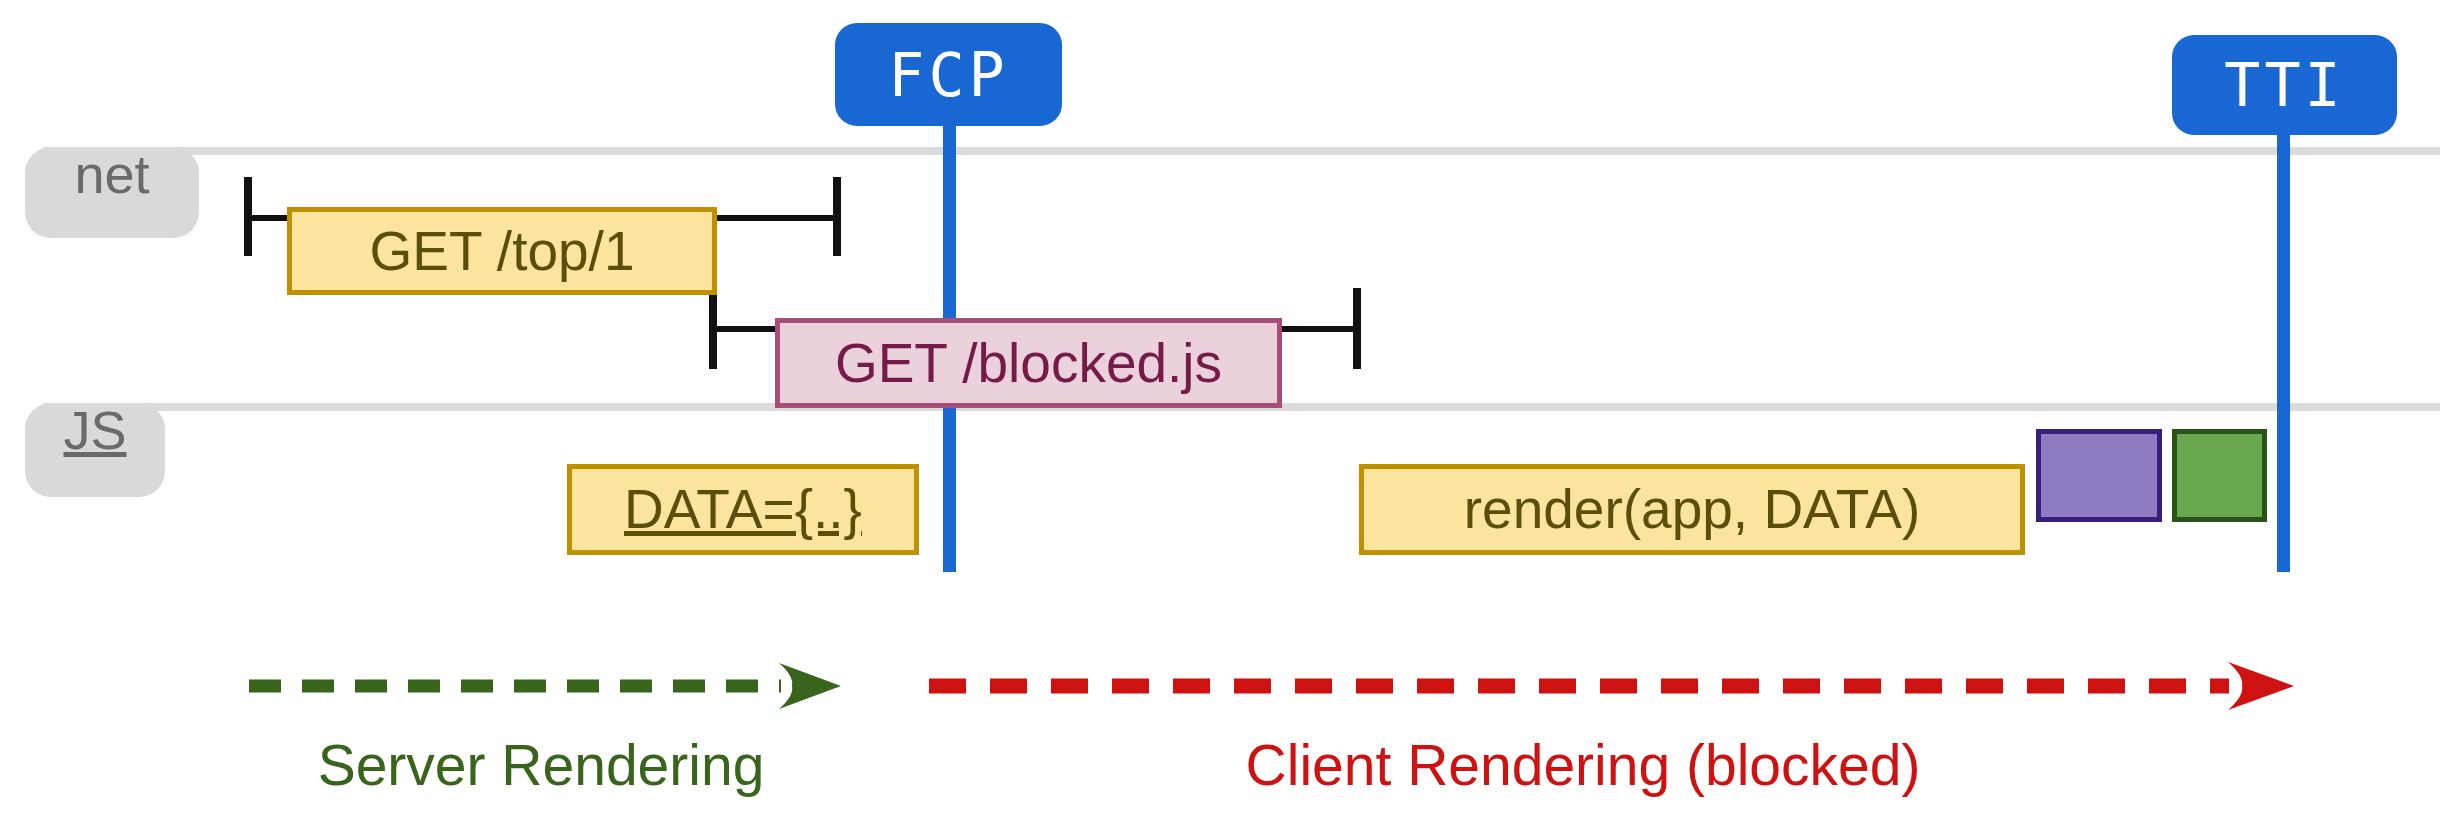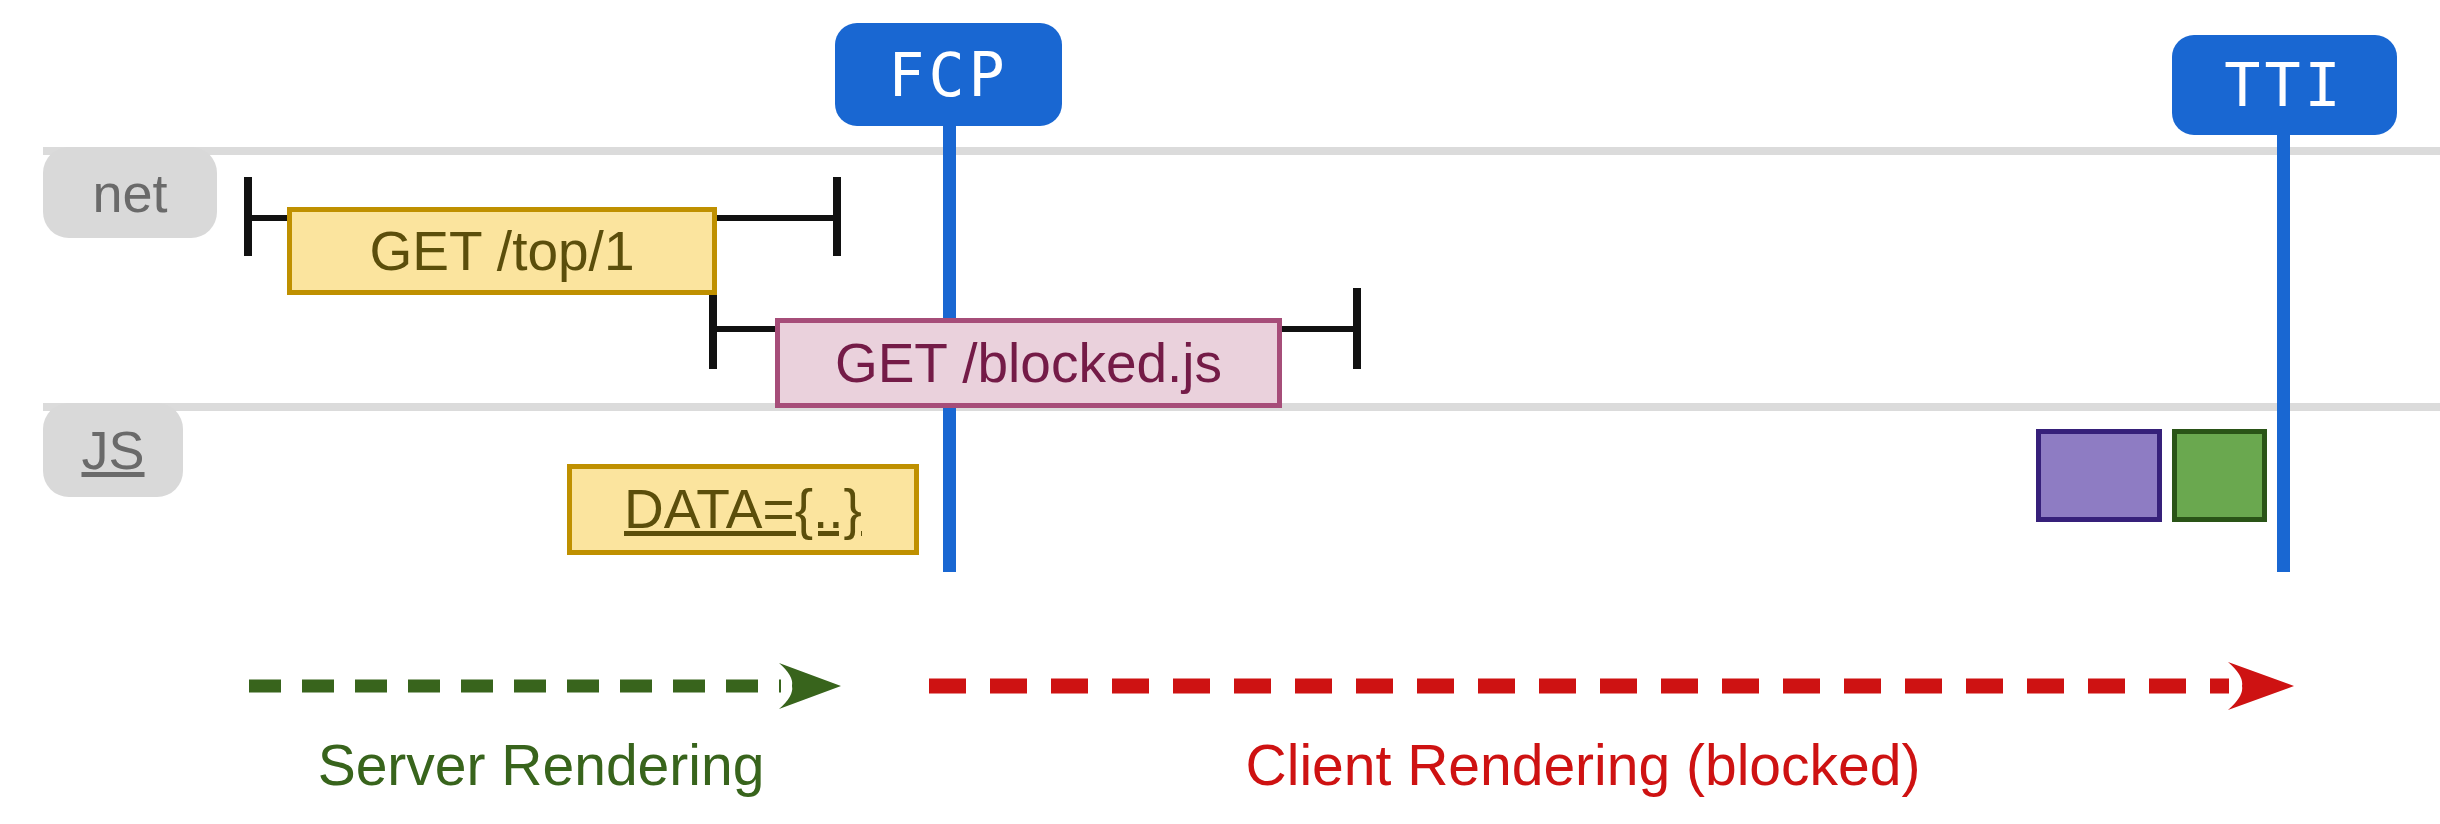--- a/index.html
+++ b/index.html
@@ -11,26 +11,26 @@
     font-family:"Liberation Sans", sans-serif;
   }
   
   .lane-line{
     position:absolute;left:43px;width:2397px;height:8px;
     background:var(--laneLine);z-index:0;
   }
   #lane-line-net{top:147px;}
   #lane-line-js{top:403px;}
   .lane-label{
-    position:absolute;left:43px;
+    position:absolute;left:25px;
     background:var(--laneLabelBg);
     border-radius:26px;
     color:var(--laneLabelText);
     font-size:54px;line-height:1;
-    display:flex;align-items:center;justify-content:center;
+    display:flex;justify-content:center;
     z-index:1;
   }
   #lane-label-net{top:147px;width:174px;height:91px;}
   #lane-label-js{top:403px;width:140px;height:94px;text-decoration:underline;}
   
   .stem{
     position:absolute;width:13px;top:120px;height:452px;
     background:var(--markerBlue);z-index:2;
   }
   #fcp-stem{left:943px;}
@@ -117,20 +117,23 @@
   <div class="task yellow" id="task-get-top">
     <span>GET /top/1</span>
   </div>
   <div class="task pink" id="task-get-bundle">
     <span>GET /blocked.js</span>
   </div>
 
   <div class="task yellow" id="task-data">
     <span>DATA={..}</span>
   </div>
+  <div class="task yellow" id="task-render">
+    <span>render(app, DATA)</span>
+  </div>
   <div id="block-hydrate"></div>
   <div id="block-paint"></div>
 
   <svg class="phase-arrow" id="server-arrow" width="600" height="60" viewBox="0 0 600 60">
     <line x1="4" y1="24" x2="536" y2="24" stroke="var(--phaseServer)" stroke-width="13" stroke-dasharray="32 21"></line>
     <path d="M596 24 L534 1 Q549 14 547 24 Q549 34 534 47 Z" fill="var(--phaseServer)"></path>
   </svg>
   <svg class="phase-arrow" id="client-arrow" width="1375" height="60" viewBox="0 0 1375 60">
     <line x1="6" y1="24" x2="1306" y2="24" stroke="var(--phaseClient)" stroke-width="15" stroke-dasharray="37 24"></line>
     <path d="M1371 24 L1305 0 Q1321 14 1319 24 Q1321 34 1305 48 Z" fill="var(--phaseClient)"></path>

